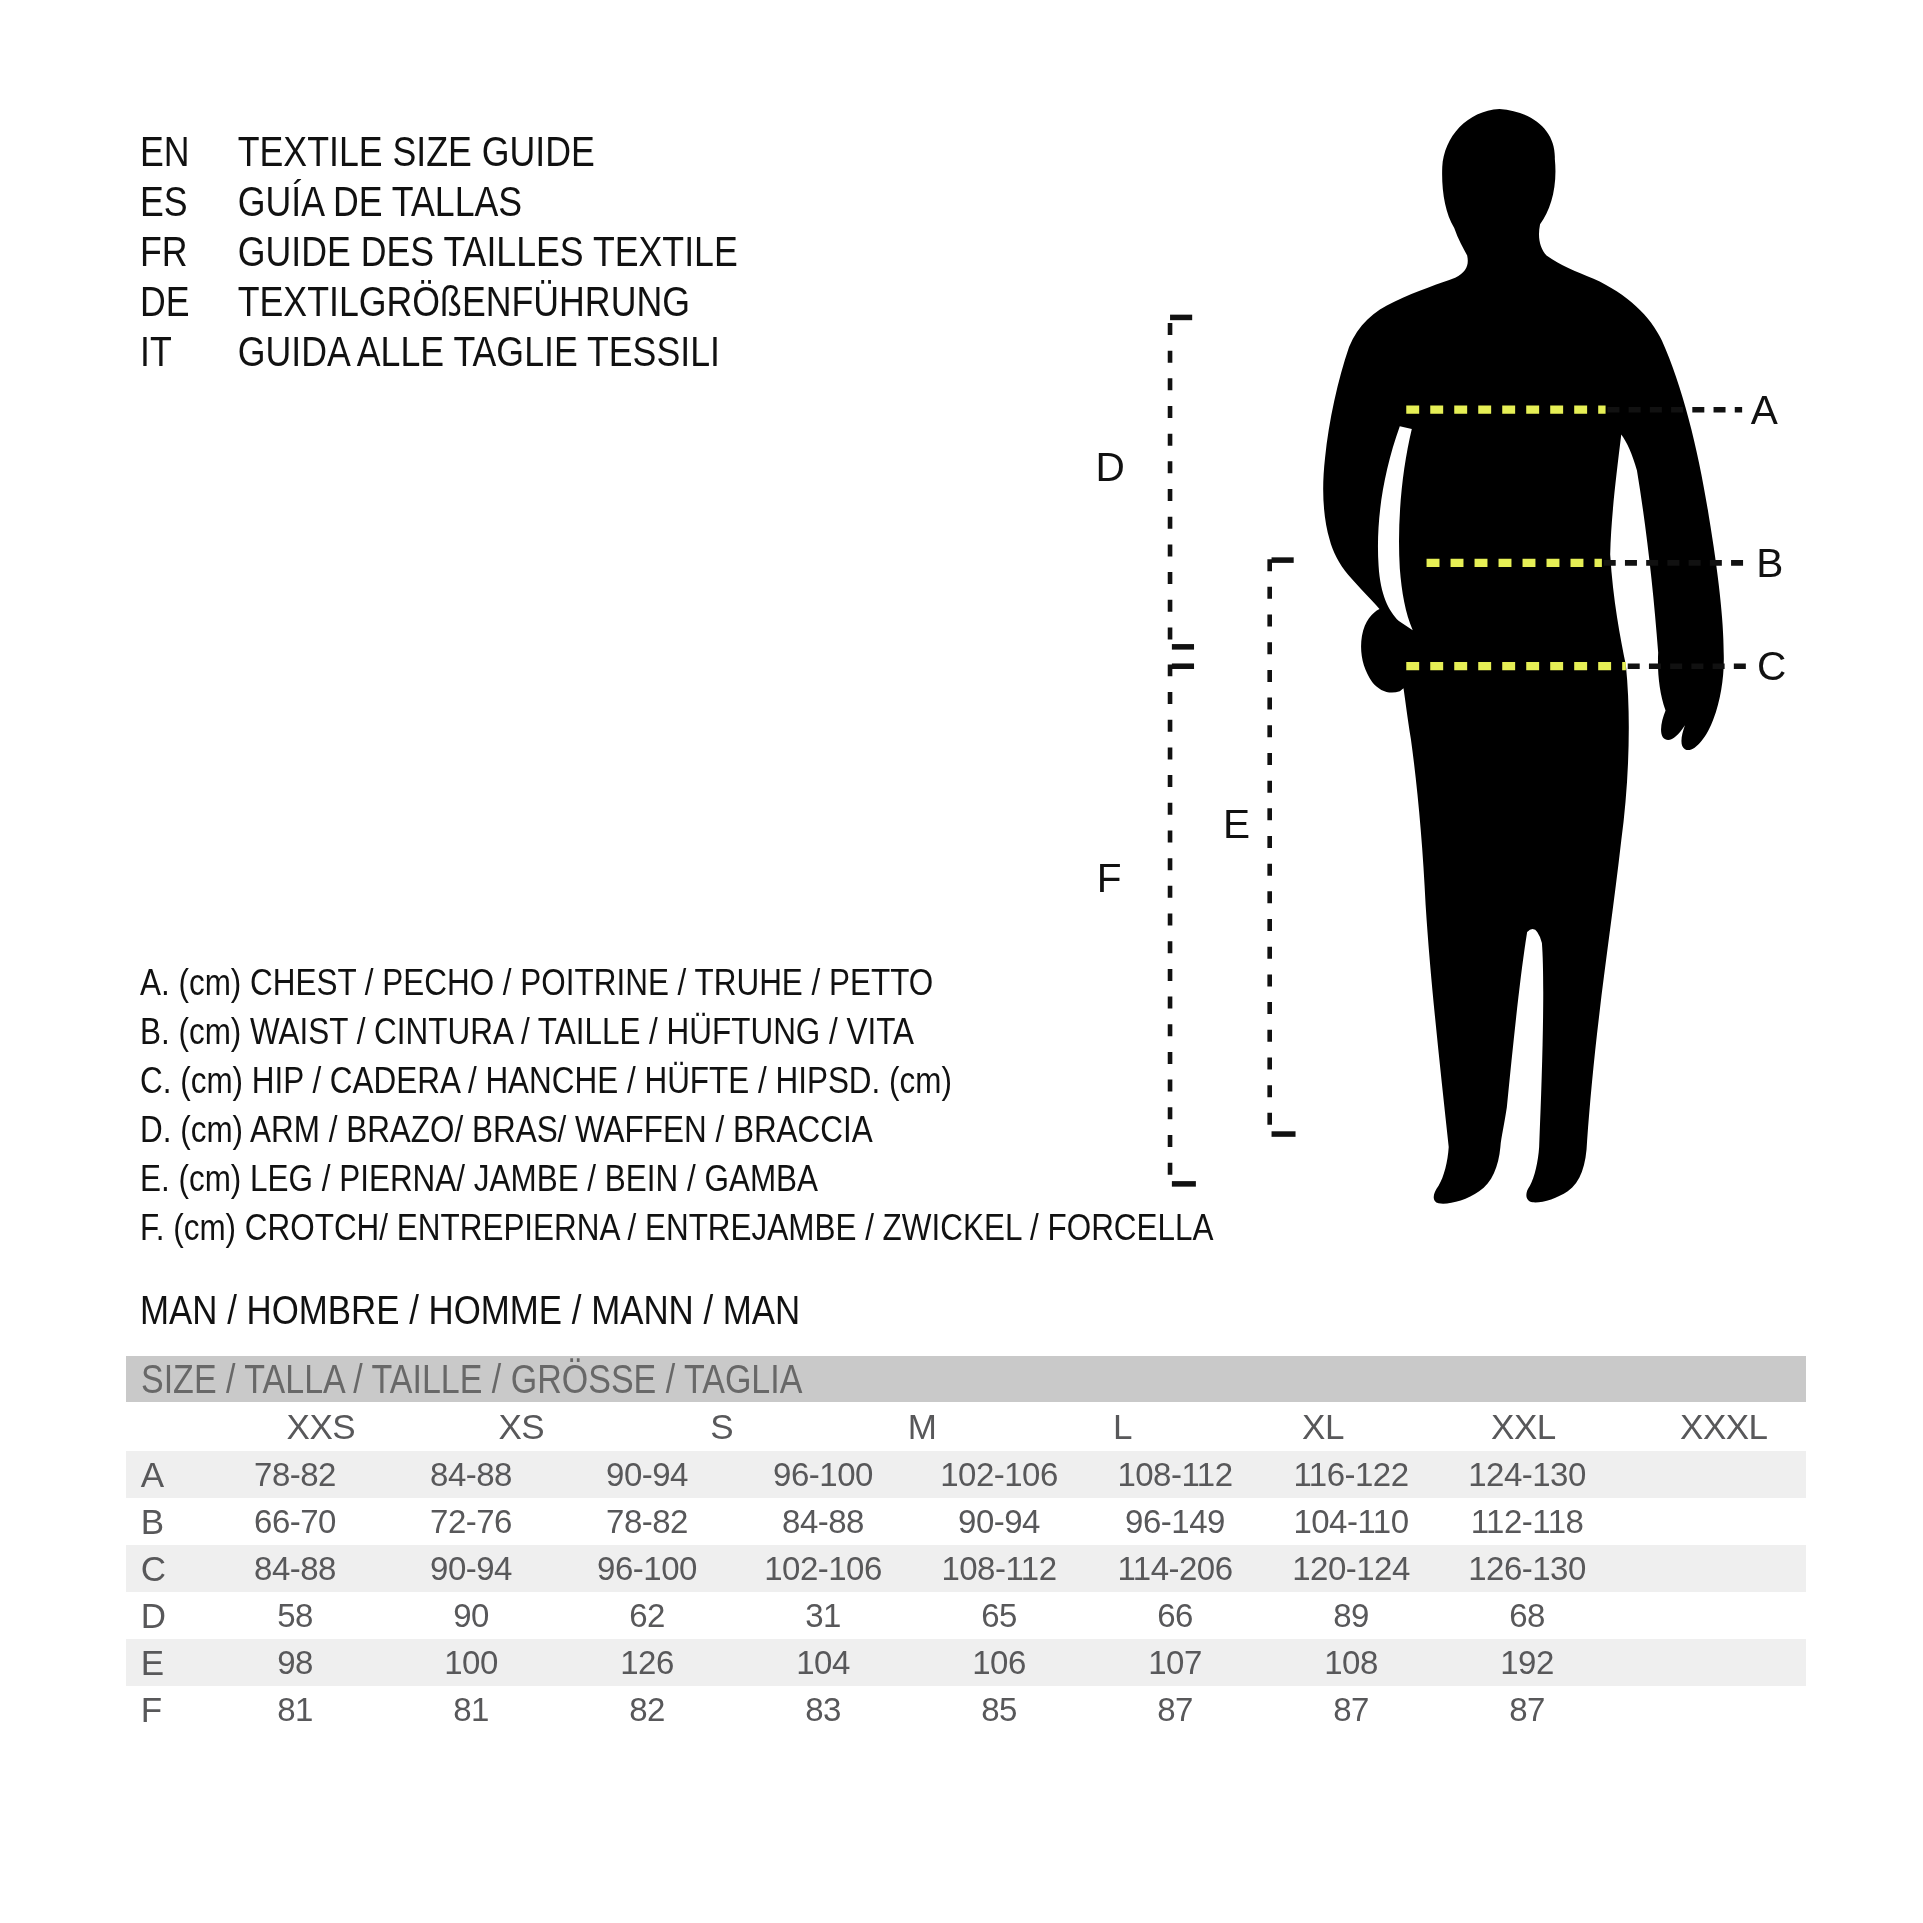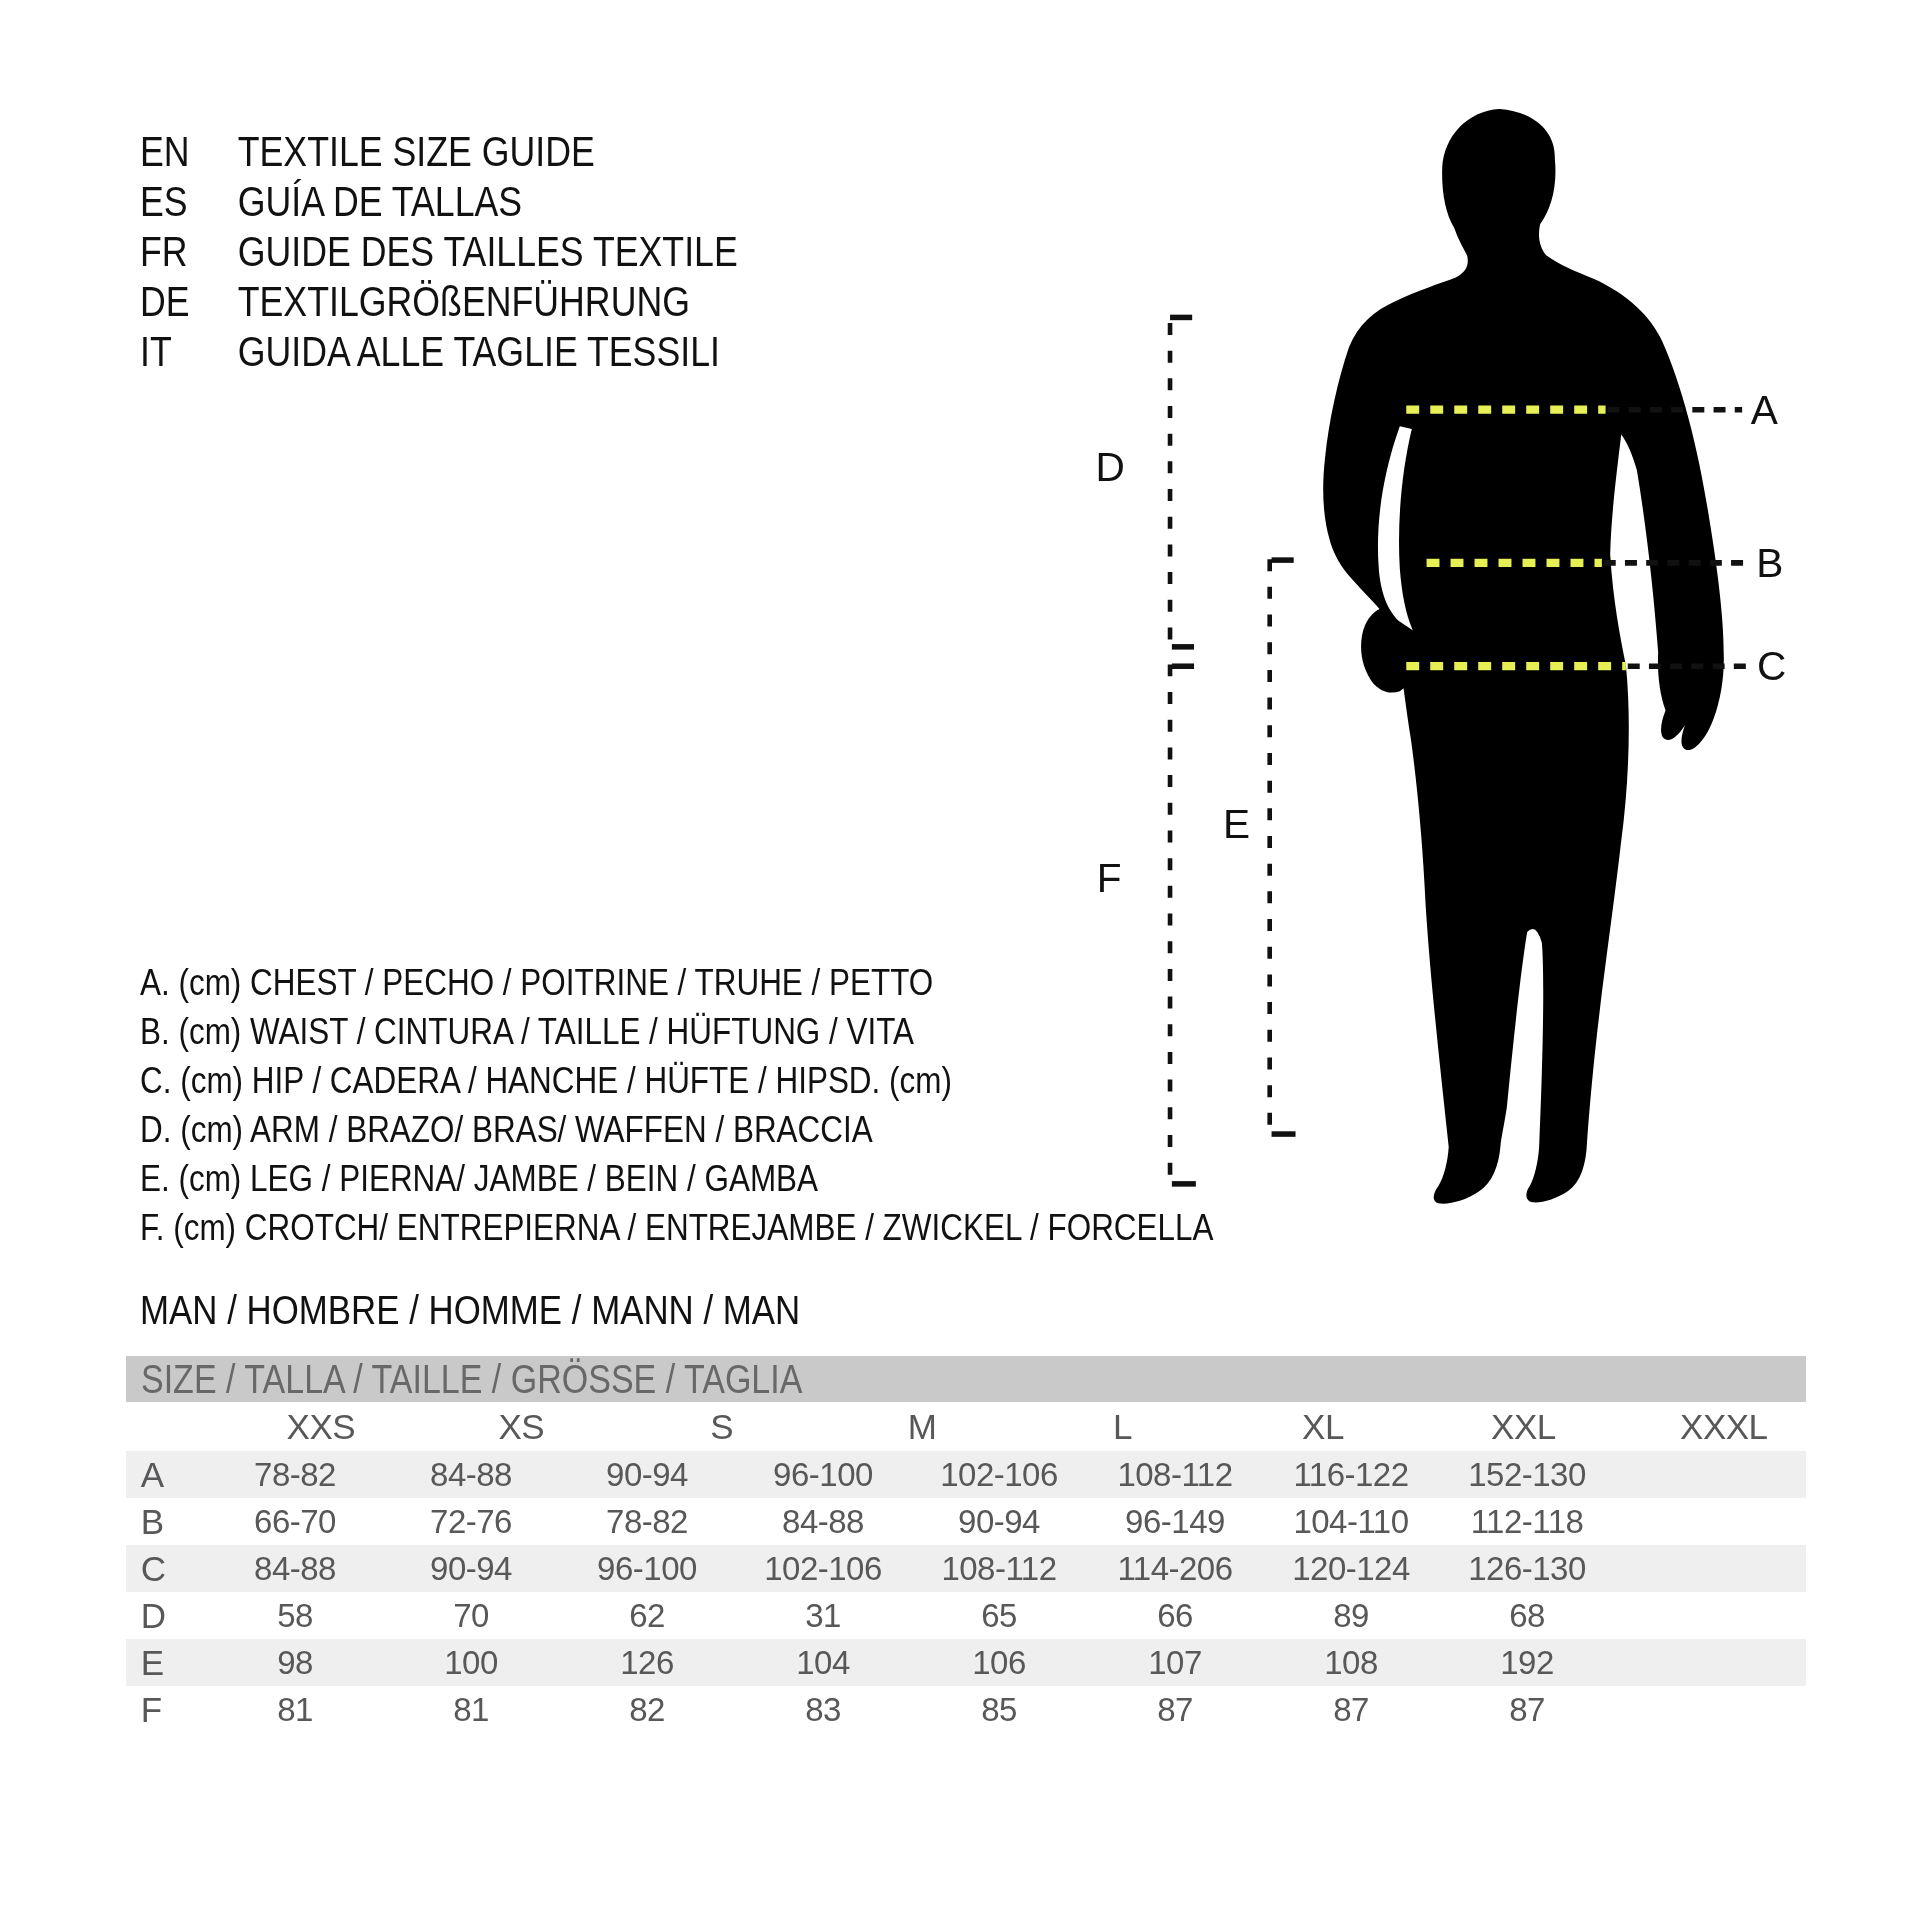--- a/index.html
+++ b/index.html
@@ -175,21 +175,21 @@
 
     <div class="data-row" style="background:#efefef;color:#58585a;">
       <div class="c-label">A</div>
       <div class="c-val">78-82</div>
       <div class="c-val">84-88</div>
       <div class="c-val">90-94</div>
       <div class="c-val">96-100</div>
       <div class="c-val">102-106</div>
       <div class="c-val">108-112</div>
       <div class="c-val">116-122</div>
-      <div class="c-val">152-130</div>
+      <div class="c-val">124-130</div>
     </div>
 
     <div class="data-row" style="color:#58585a;">
       <div class="c-label">B</div>
       <div class="c-val">66-70</div>
       <div class="c-val">72-76</div>
       <div class="c-val">78-82</div>
       <div class="c-val">84-88</div>
       <div class="c-val">90-94</div>
       <div class="c-val">96-149</div>
@@ -205,21 +205,21 @@
       <div class="c-val">102-106</div>
       <div class="c-val">108-112</div>
       <div class="c-val">114-206</div>
       <div class="c-val">120-124</div>
       <div class="c-val">126-130</div>
     </div>
 
     <div class="data-row" style="color:#58585a;">
       <div class="c-label">D</div>
       <div class="c-val">58</div>
-      <div class="c-val">70</div>
+      <div class="c-val">90</div>
       <div class="c-val">62</div>
       <div class="c-val">31</div>
       <div class="c-val">65</div>
       <div class="c-val">66</div>
       <div class="c-val">89</div>
       <div class="c-val">68</div>
     </div>
 
     <div class="data-row" style="background:#efefef;color:#58585a;">
       <div class="c-label">E</div>

